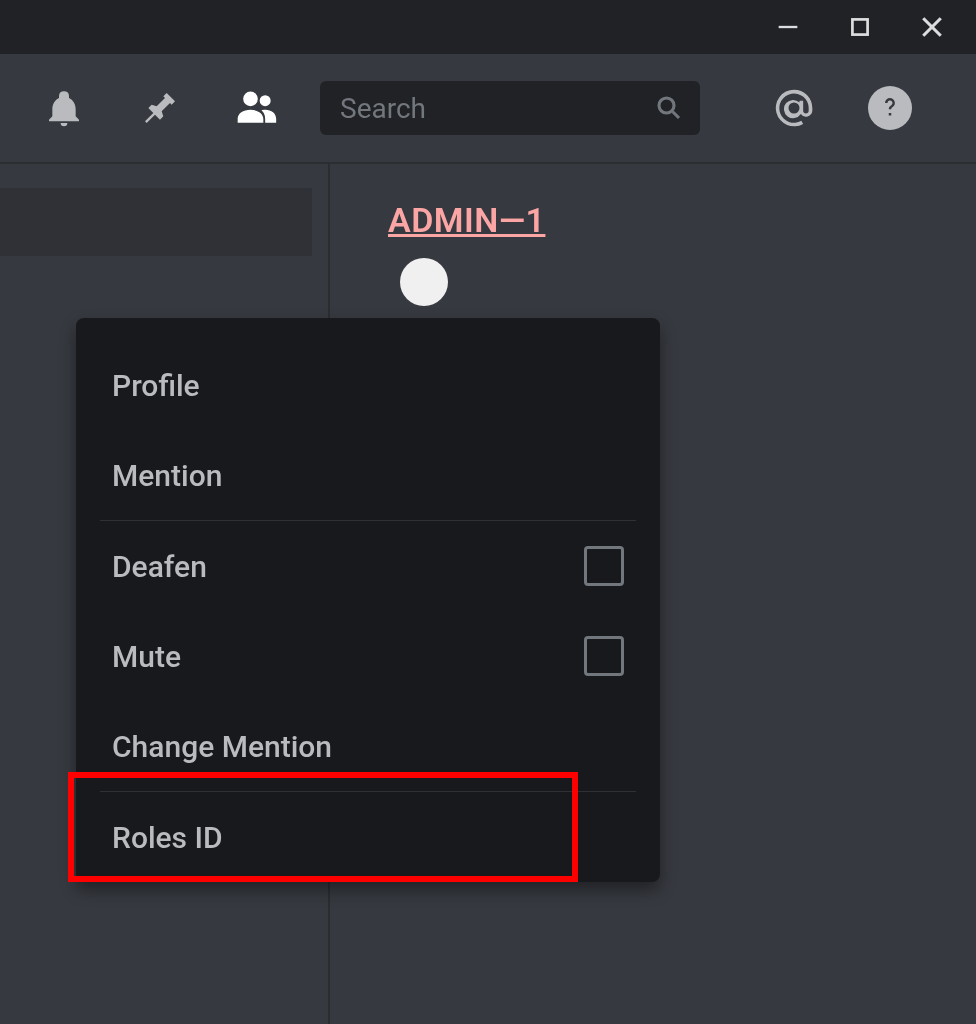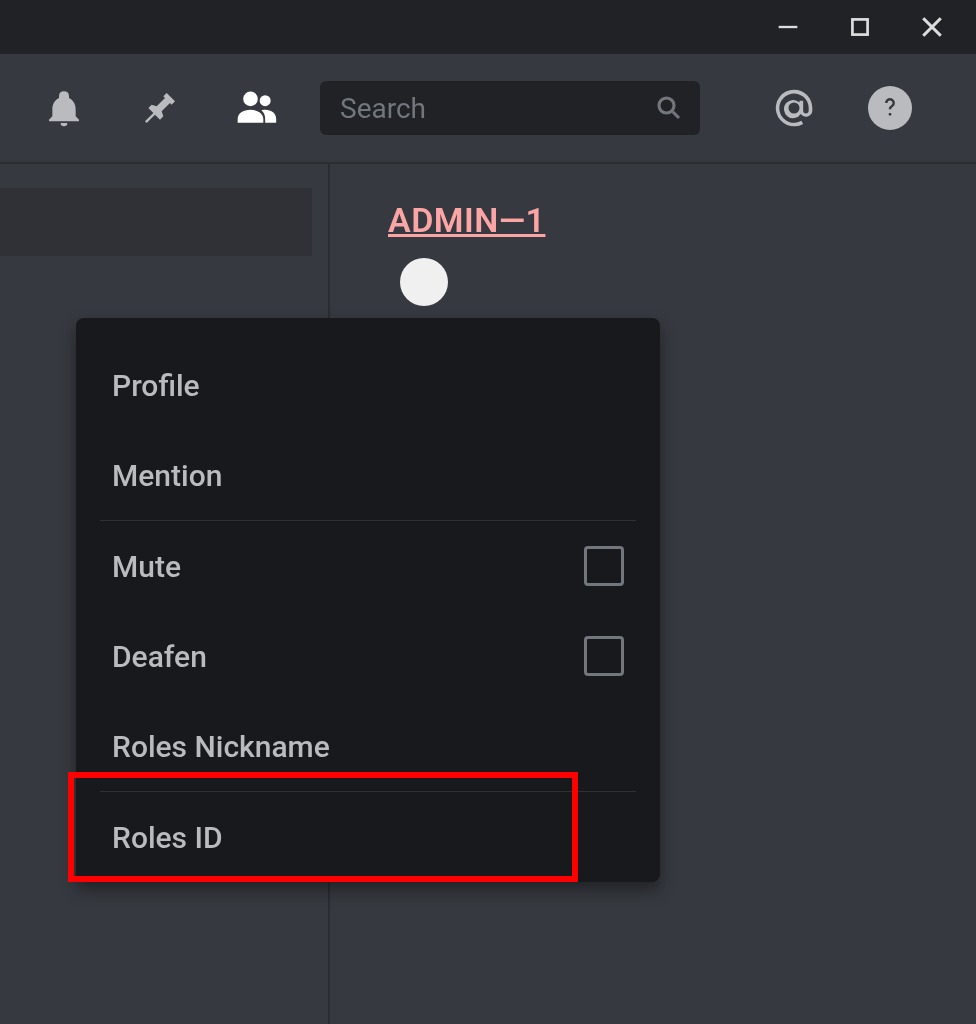--- a/index.html
+++ b/index.html
@@ -248,29 +248,29 @@
 
 <div class="context-menu">
   <div class="menu-item">
     <span>Profile</span>
   </div>
   <div class="menu-item">
     <span>Mention</span>
   </div>
   <div class="menu-divider"></div>
   <div class="menu-item">
+    <span>Deafen</span>
+    <div class="checkbox-empty"></div>
+  </div>
+  <div class="menu-item">
     <span>Mute</span>
     <div class="checkbox-empty"></div>
   </div>
   <div class="menu-item">
-    <span>Deafen</span>
-    <div class="checkbox-empty"></div>
-  </div>
-  <div class="menu-item">
-    <span>Roles Nickname</span>
+    <span>Change Mention</span>
   </div>
   <div class="menu-divider"></div>
   <div class="context-menu-wrapper">
     <div class="menu-item">
       <span>Roles ID</span>
     </div>
     <div class="highlight-box"></div>
   </div>
 </div>
 

